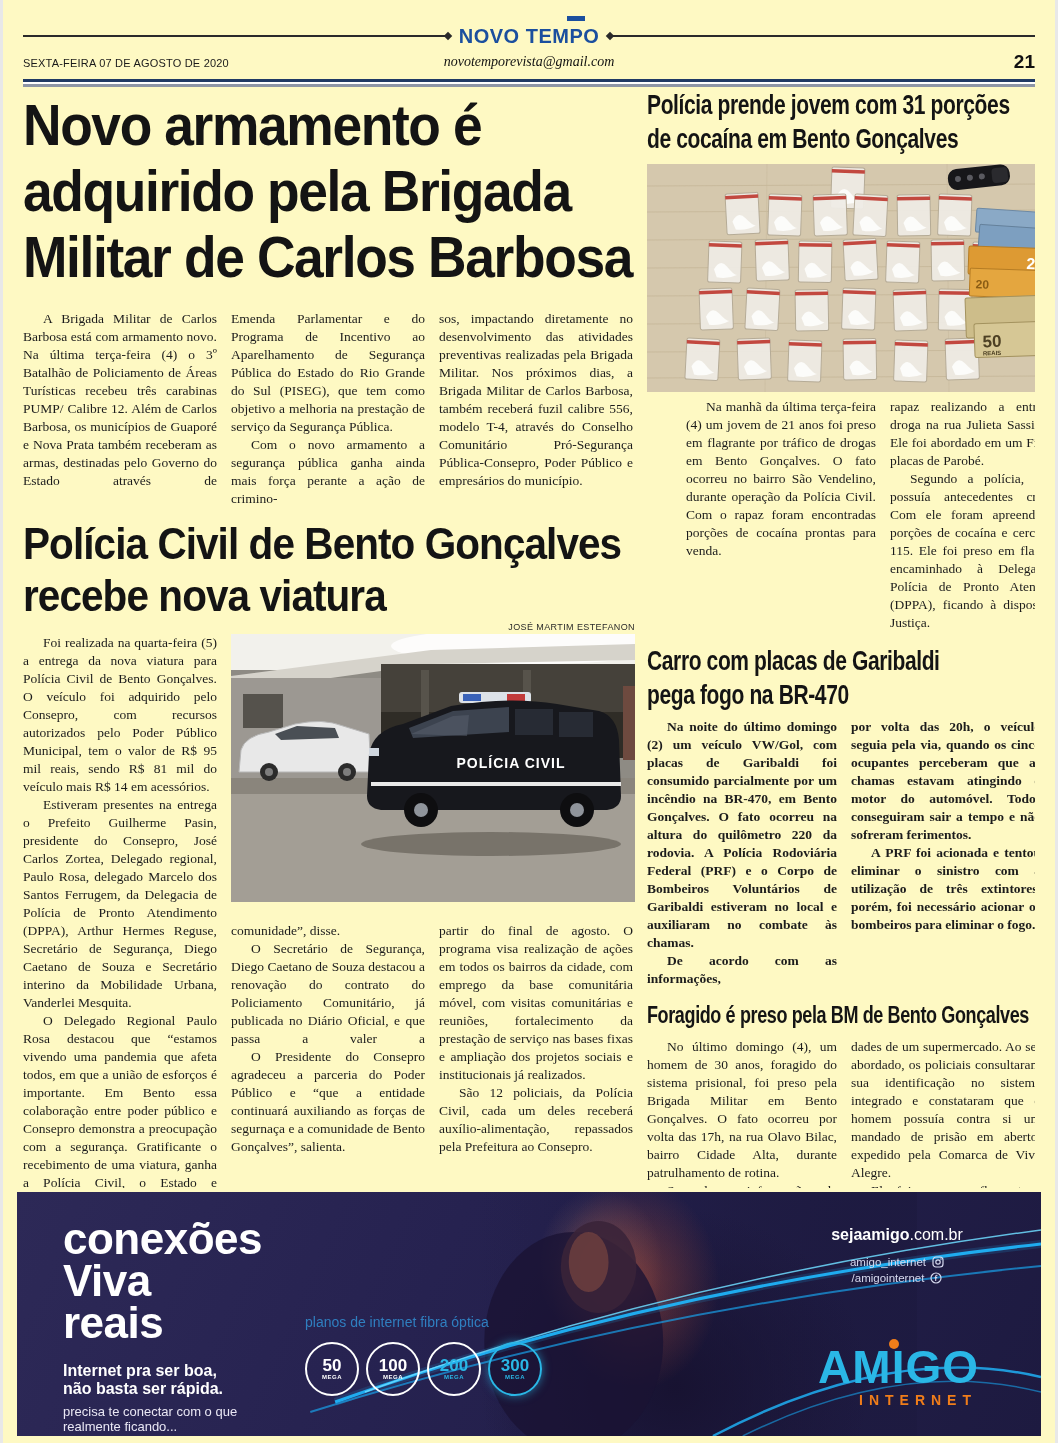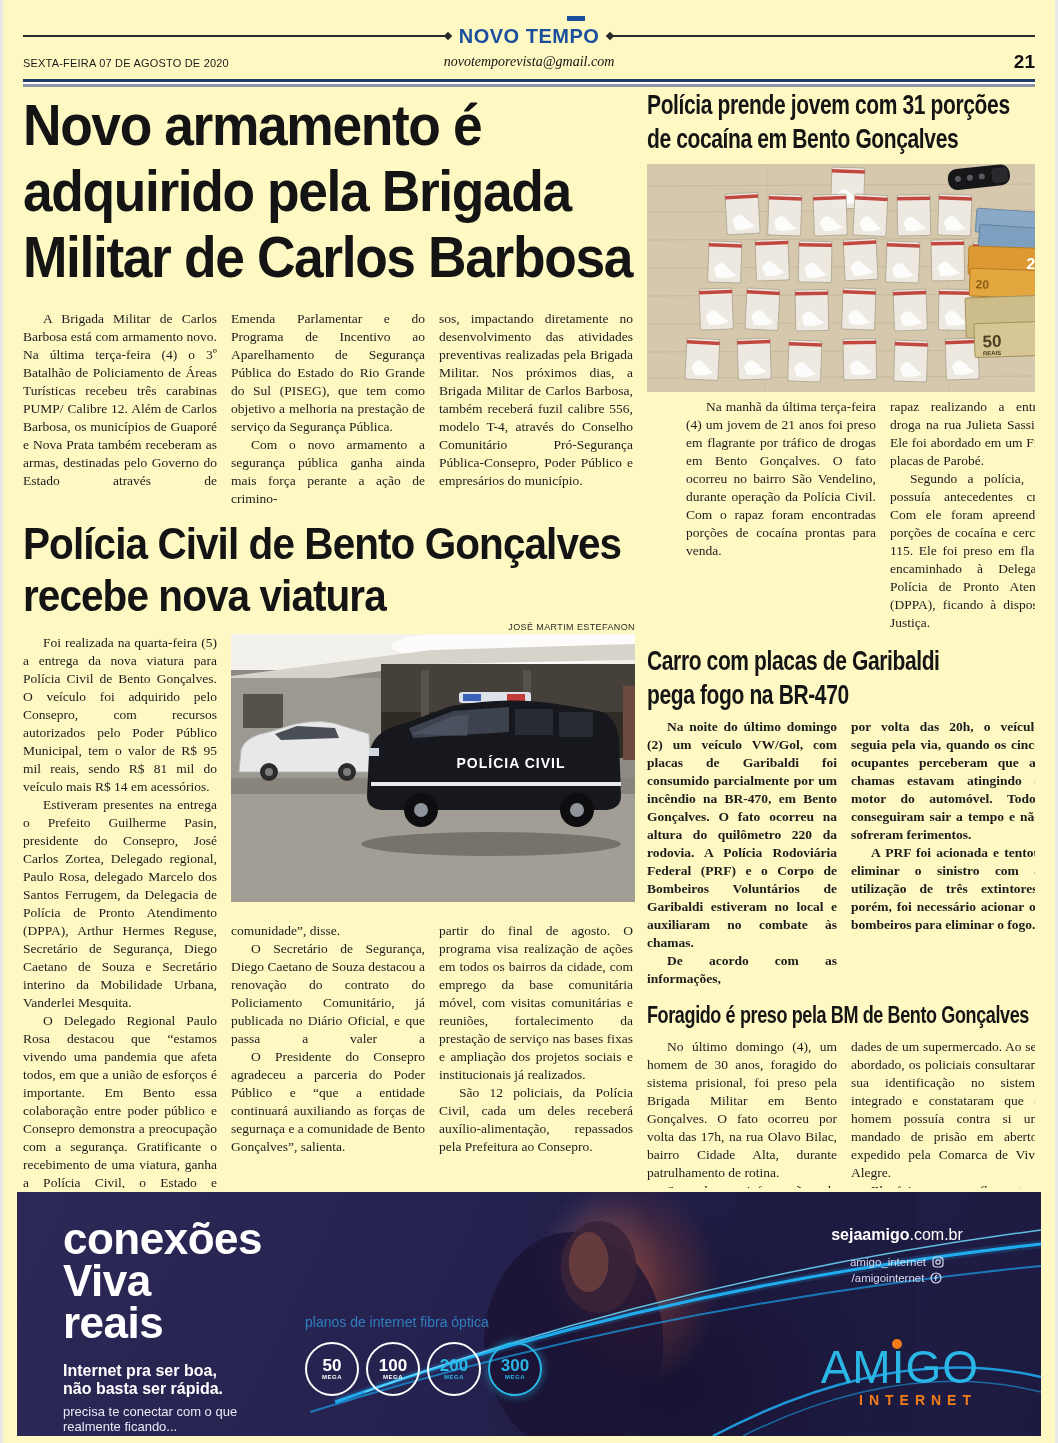--- a/index.html
+++ b/index.html
@@ -87,21 +87,21 @@
   .plan .punit { font-size:6px; font-weight:bold; letter-spacing:0.5px; }
   .plan.c200 { color:#2ab7e6; }
   .plan.c300 { border-color:#2ab7e6; color:#2ab7e6; box-shadow:0 0 10px rgba(42,183,230,0.6); }
   .ad-right { position:absolute; right:34px; top:34px; width:220px; text-align:center; z-index:3; }
   .ad-site { font-size:16px; color:#fff; }
   .ad-site b { font-weight:bold; }
   .ad-social { margin-top:12px; display:flex; justify-content:center; align-items:center; gap:6px;
                font-size:11.5px; color:#d6d9ee; }
   .ad-social + .ad-social { margin-top:4px; }
   .ad-logo { position:absolute; right:62px; top:152px; z-index:3; text-align:right; }
-  .logo-word { position:relative; display:inline-block; font-size:46px; font-weight:normal;
+  .logo-word { position:relative; display:inline-block; font-size:46px; font-weight:bold;
                letter-spacing:1px; color:#2ab7e6; line-height:46px; }
   .logo-dot { position:absolute; left:71px; top:-5px; width:10px; height:10px; border-radius:50%;
               background:#f07d1a; }
   .logo-sub { font-size:14px; font-weight:bold; letter-spacing:6px; color:#f07d1a; margin-top:2px; padding-right:2px; }
 </style>
 </head>
 <body>
 
 <div class="page">
 

